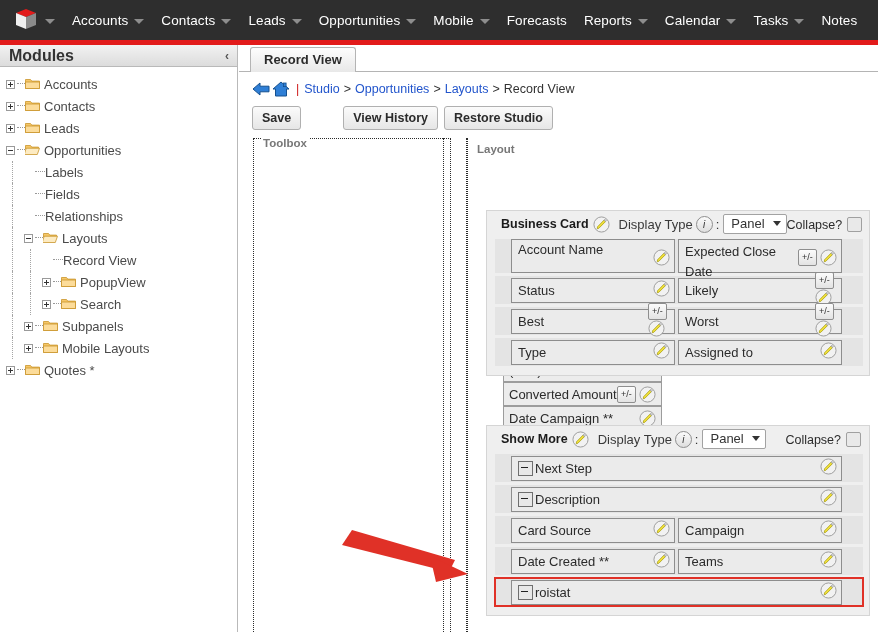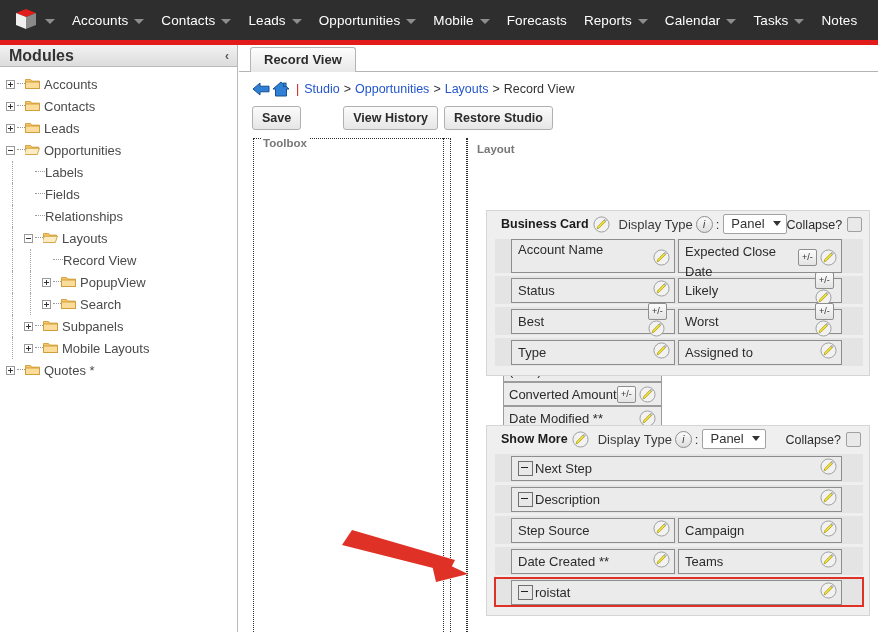--- a/index.html
+++ b/index.html
@@ -515,21 +515,21 @@
         <div class="tb-item sm" style="top: 337px;">
           <span class="nm">Converted Amount</span>
           <span class="icon-pm">+/-</span>
           <svg class="icon-pencil" viewBox="0 0 18 18">
             <circle cx="9" cy="9" r="8" fill="#f2f2f2" stroke="#9a9a9a"></circle>
             <polygon points="4.5,13.5 6.2,13 13.2,6 11.6,4.4 4.8,11.4" fill="#f2e23a" stroke="#9b9000" stroke-width="0.7"></polygon>
             <polygon points="11.6,4.4 13.2,6 14.2,5 12.7,3.5" fill="#cfcfcf" stroke="#8a8a8a" stroke-width="0.6"></polygon>
           </svg>
         </div>
         <div class="tb-item sm" style="top: 361px;">
-          <span class="nm">Date Modified **</span>
+          <span class="nm">Date Campaign **</span>
           <svg class="icon-pencil" viewBox="0 0 18 18">
             <circle cx="9" cy="9" r="8" fill="#f2f2f2" stroke="#9a9a9a"></circle>
             <polygon points="4.5,13.5 6.2,13 13.2,6 11.6,4.4 4.8,11.4" fill="#f2e23a" stroke="#9b9000" stroke-width="0.7"></polygon>
             <polygon points="11.6,4.4 13.2,6 14.2,5 12.7,3.5" fill="#cfcfcf" stroke="#8a8a8a" stroke-width="0.6"></polygon>
           </svg>
         </div>
         <div class="tb-item sm" style="top: 385px;">
           <span class="nm">Date Modified</span>
           <svg class="icon-pencil" viewBox="0 0 18 18">
             <circle cx="9" cy="9" r="8" fill="#f2f2f2" stroke="#9a9a9a"></circle>
@@ -704,21 +704,21 @@
               <span class="nm">Next Step</span>
               <span class="icons"><svg class="icon-pencil" viewBox="0 0 18 18">
                   <circle cx="9" cy="9" r="8" fill="#f2f2f2" stroke="#9a9a9a"></circle>
                   <polygon points="4.5,13.5 6.2,13 13.2,6 11.6,4.4 4.8,11.4" fill="#f2e23a" stroke="#9b9000" stroke-width="0.7"></polygon>
                   <polygon points="11.6,4.4 13.2,6 14.2,5 12.7,3.5" fill="#cfcfcf" stroke="#8a8a8a" stroke-width="0.6"></polygon>
                 </svg></span>
             </div>
           </div>
           <div class="lrow" style="top:90px;height:28px">
             <div class="lfield half">
-              <span class="nm">Step Source</span>
+              <span class="nm">Card Source</span>
               <span class="icons"><svg class="icon-pencil" viewBox="0 0 18 18">
                   <circle cx="9" cy="9" r="8" fill="#f2f2f2" stroke="#9a9a9a"></circle>
                   <polygon points="4.5,13.5 6.2,13 13.2,6 11.6,4.4 4.8,11.4" fill="#f2e23a" stroke="#9b9000" stroke-width="0.7"></polygon>
                   <polygon points="11.6,4.4 13.2,6 14.2,5 12.7,3.5" fill="#cfcfcf" stroke="#8a8a8a" stroke-width="0.6"></polygon>
                 </svg></span>
             </div>
             <div class="lfield half2">
               <span class="nm">Campaign</span>
               <span class="icons"><svg class="icon-pencil" viewBox="0 0 18 18">
                   <circle cx="9" cy="9" r="8" fill="#f2f2f2" stroke="#9a9a9a"></circle>

